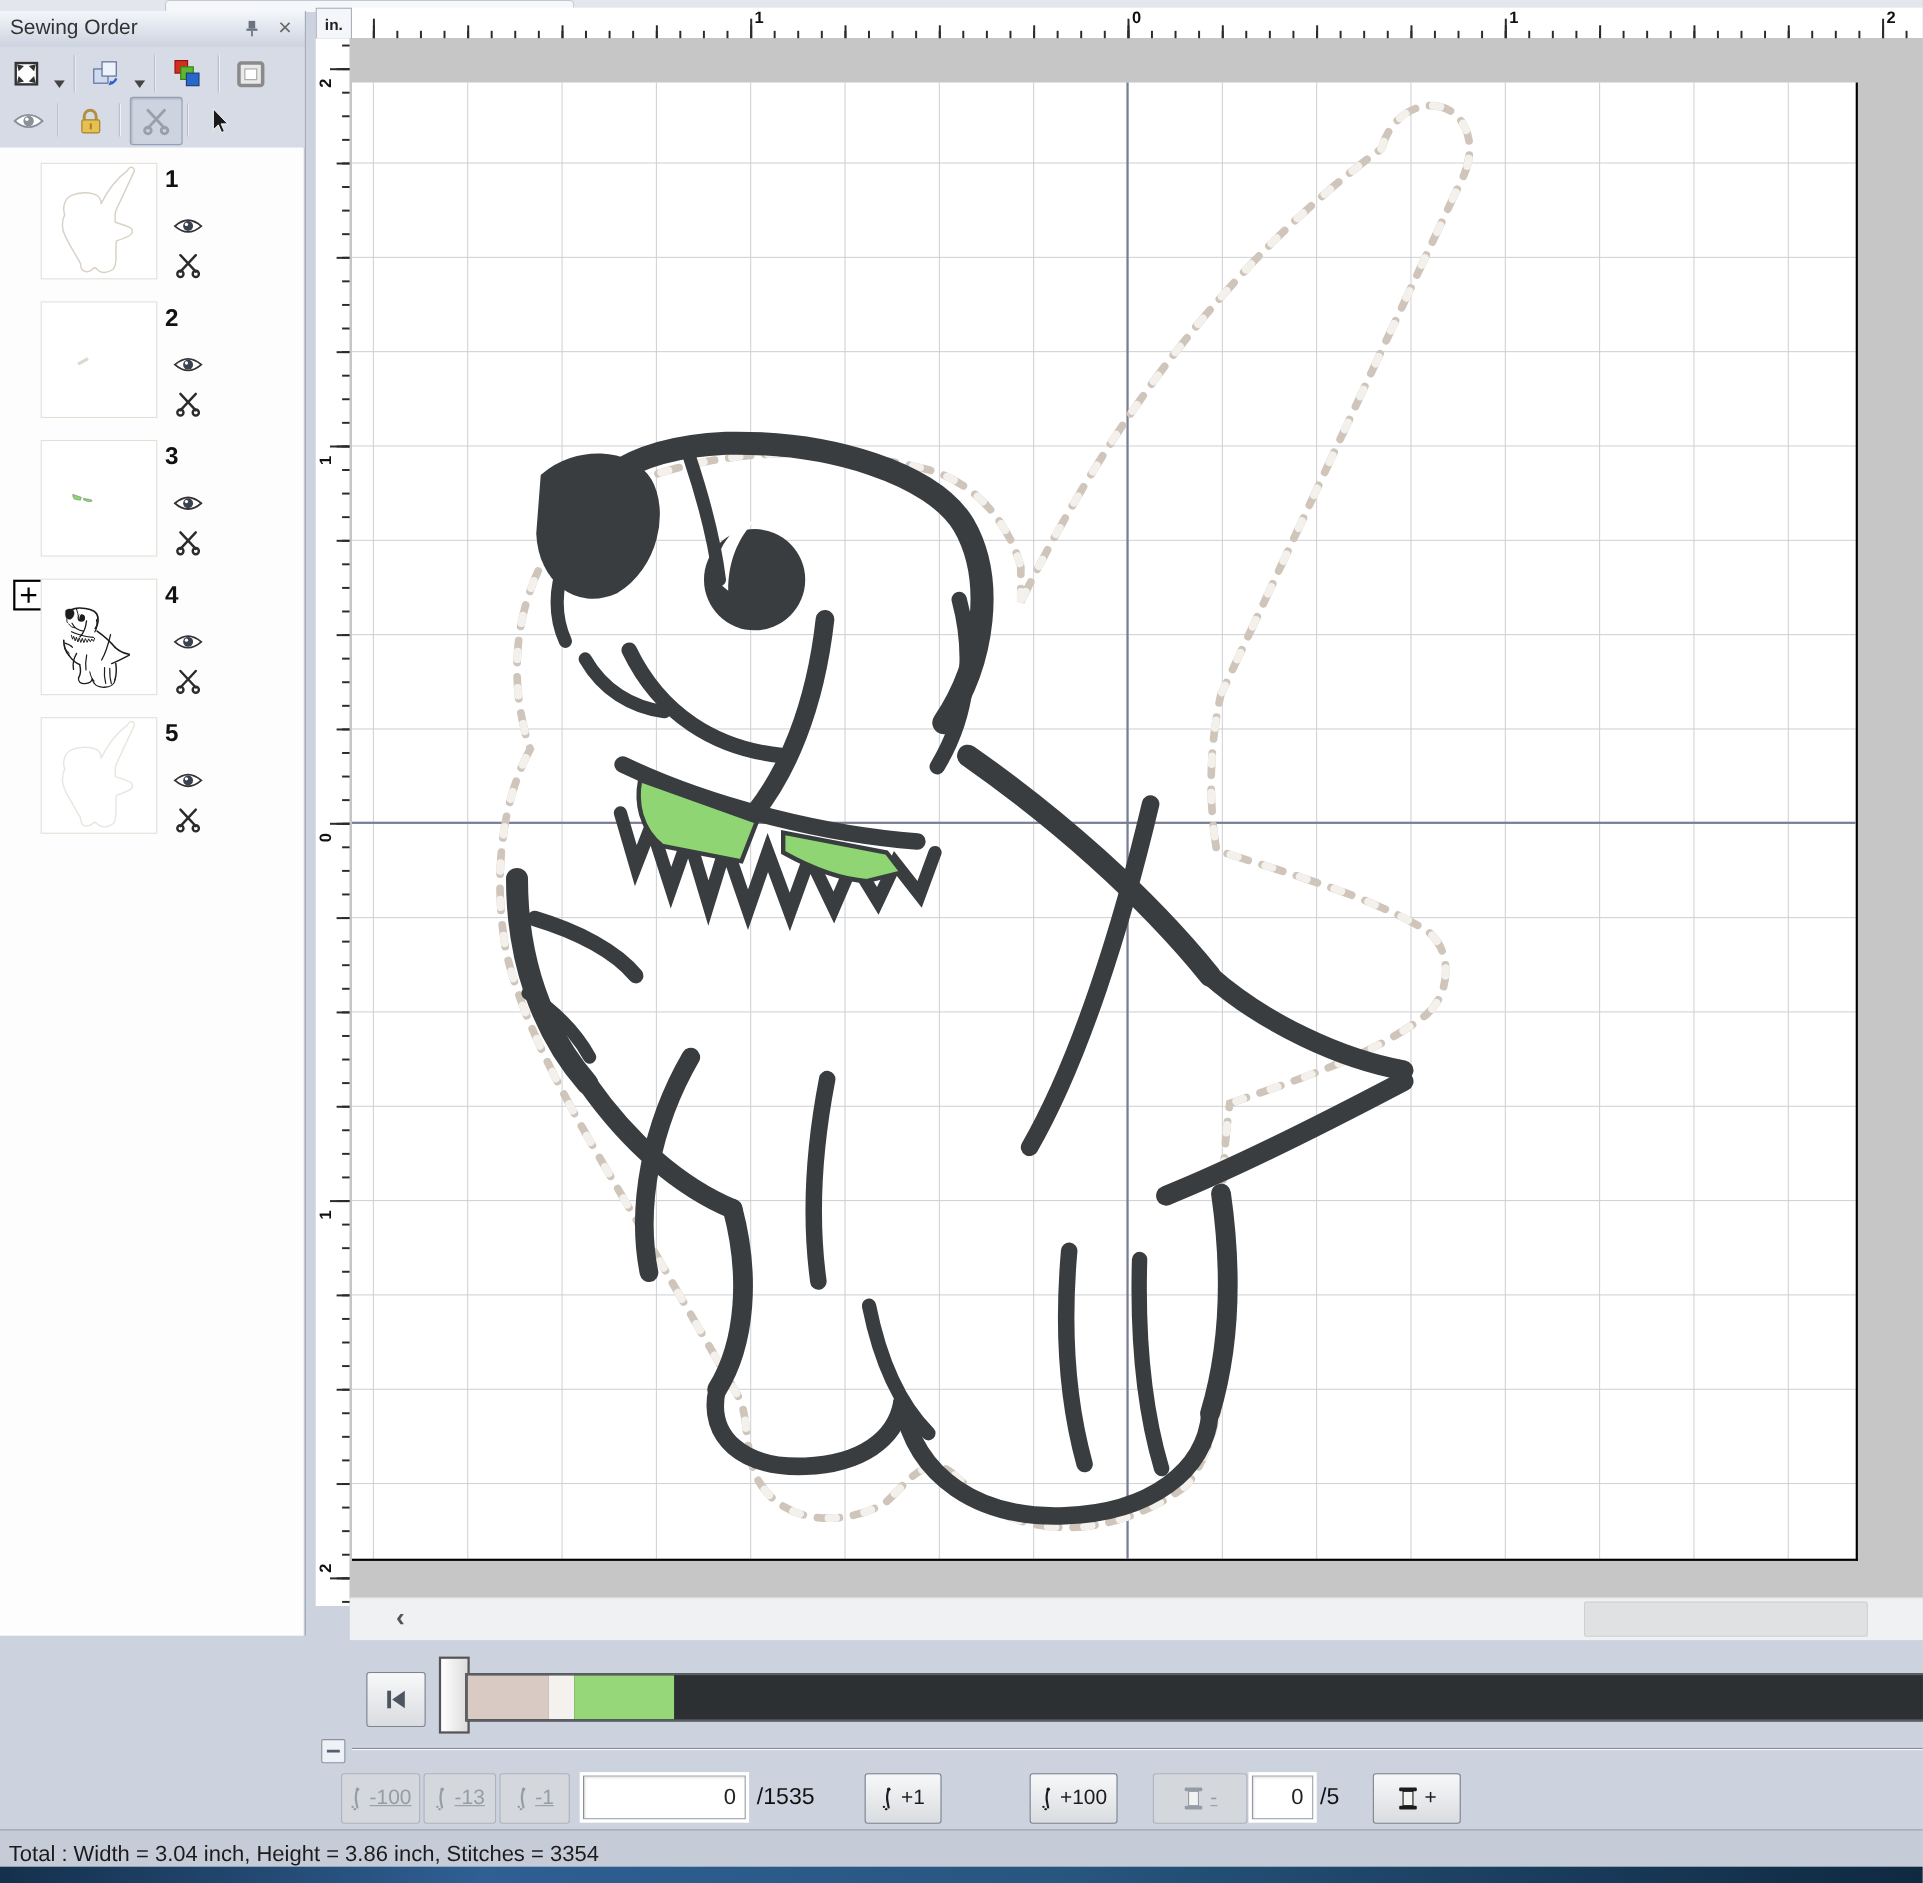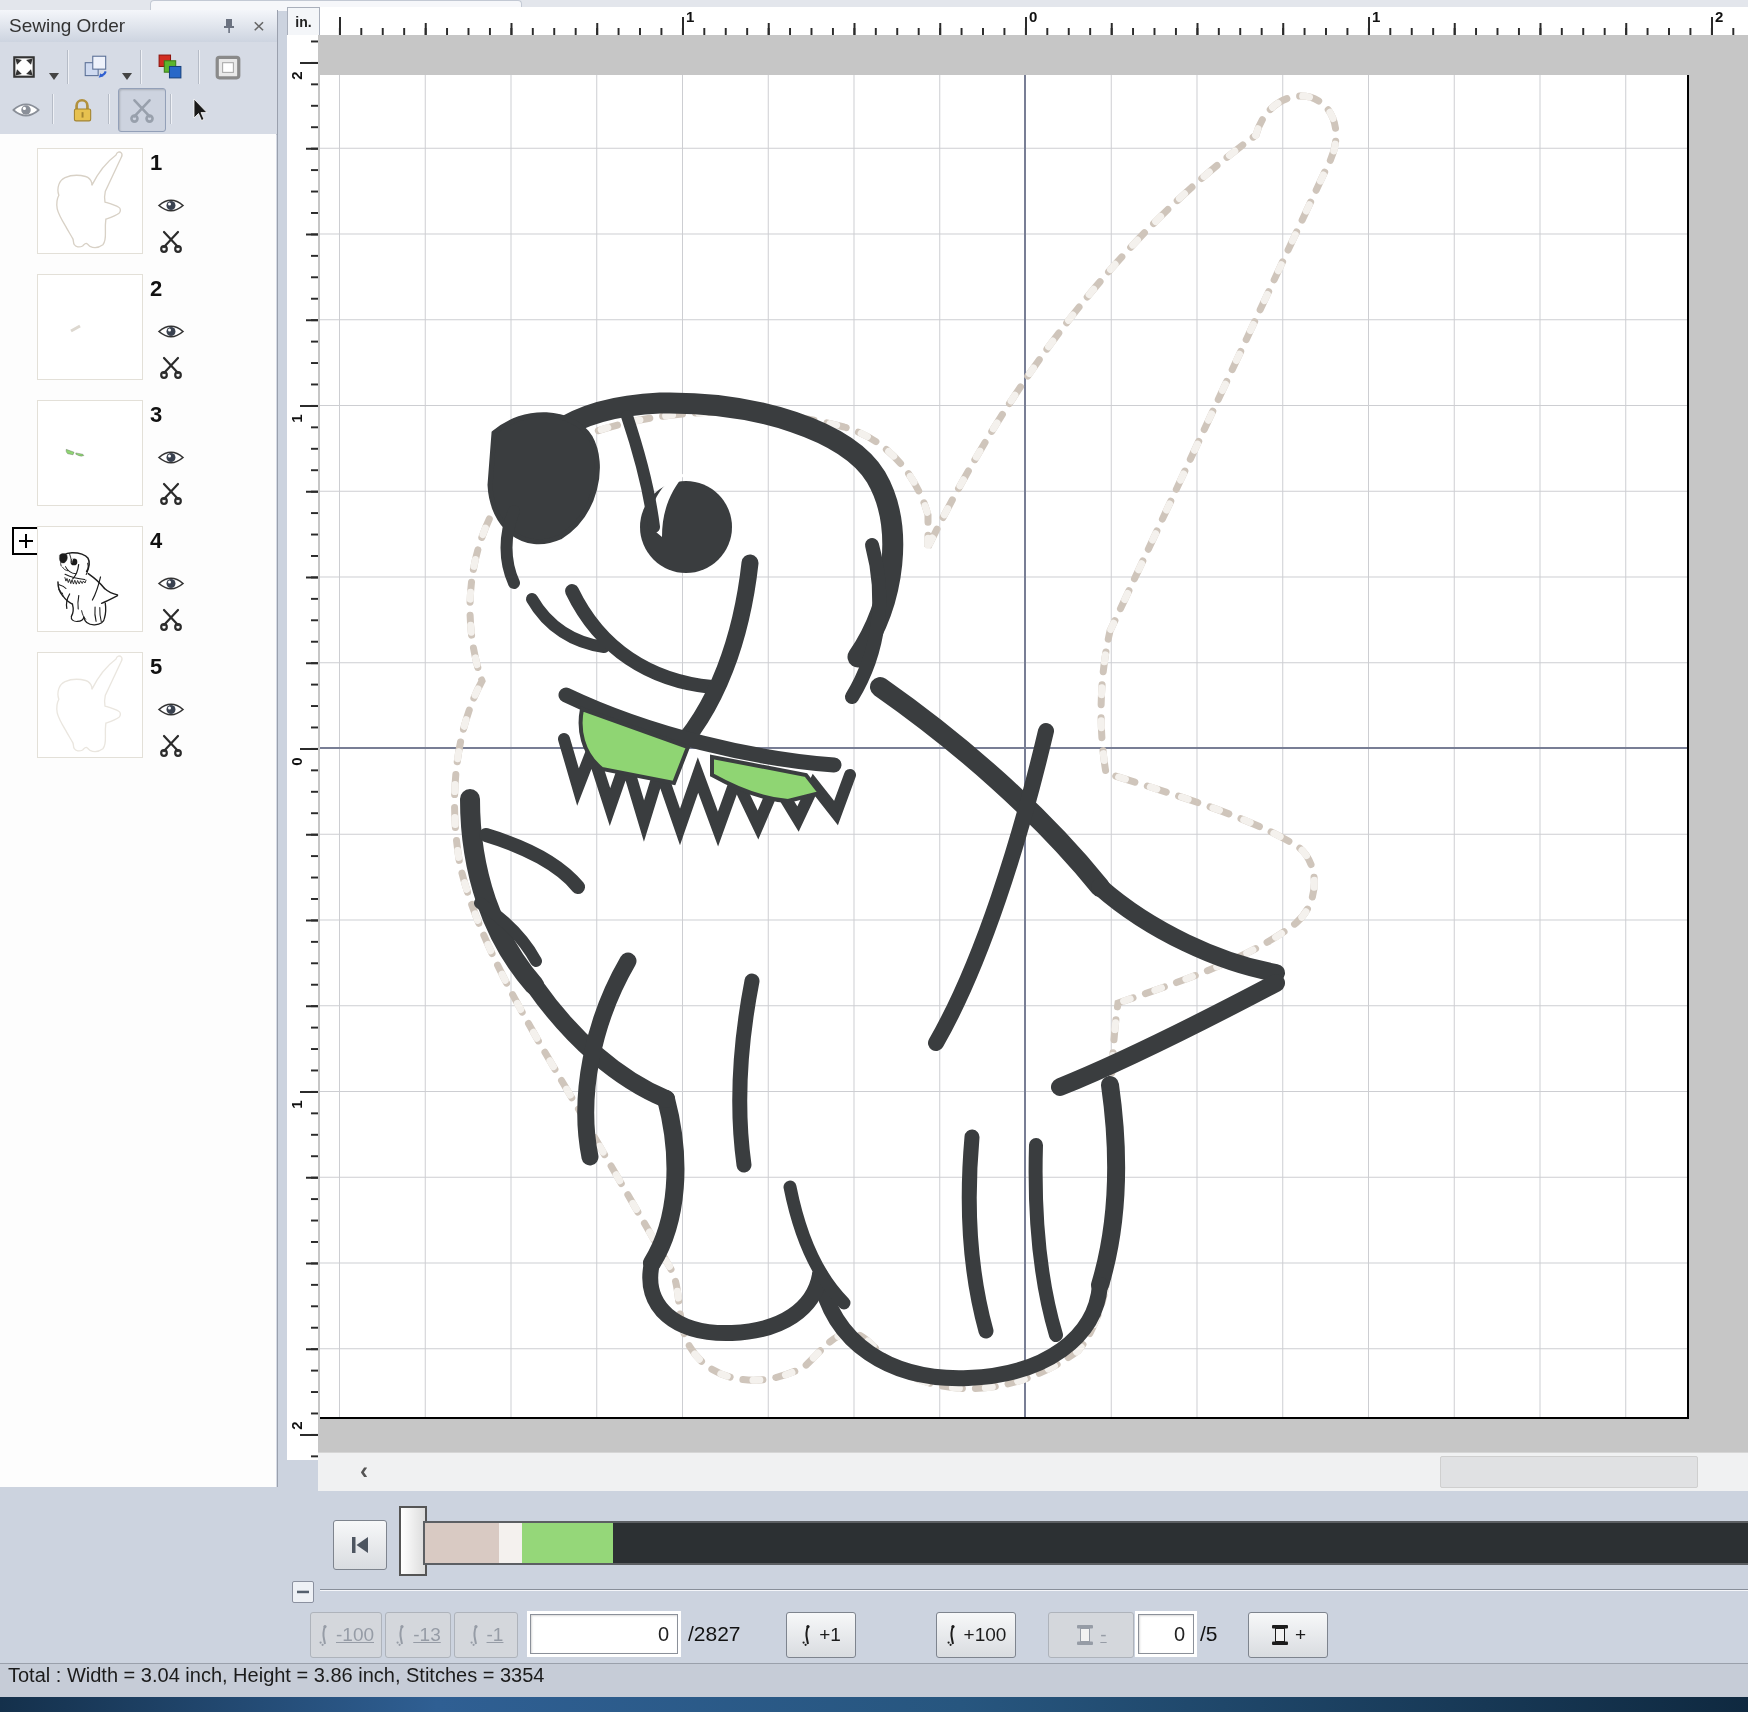--- a/index.html
+++ b/index.html
@@ -71,21 +71,21 @@
   .seg{height:100%;}
   .collapse{left:292px;top:1581px;width:20px;height:20px;border:1px solid #8b91a0;background:#eef1f6;border-radius:2px;
     display:flex;align-items:center;justify-content:center;}
   .rule{left:320px;top:1589px;width:1428px;height:0;border-top:1px solid #888e99;border-bottom:1px solid #f4f6fa;}
   .field{position:absolute;background:#fff;border:1px solid #8b9099;box-shadow:inset 1px 1px 2px rgba(0,0,0,.15);
     font-size:20px;color:#222;display:flex;align-items:center;justify-content:flex-end;padding-right:8px;box-sizing:border-box;
     outline:3px solid #fff;}
   .slashlab{position:absolute;font-size:21px;color:#111;}
   
   .statusbar{left:0;top:1663px;width:1748px;height:34px;background:#c6ccd7;border-top:1px solid #9aa0ab;
-    display:flex;align-items:flex-start;}
+    display:flex;align-items:flex-end;}
   .statusbar span{font-size:20px;color:#1b1b1b;padding-left:8px;}
   .taskstrip{left:0;top:1697px;width:1748px;height:15px;
     background:linear-gradient(90deg,#14304b,#2f5f93 25%,#27567f 55%,#0f2940);}
 </style>
 </head>
 <body>
 
 <svg width="0" height="0" style="position:absolute" aria-hidden="true">
   <defs>
     <path id="tagpath" fill="none" stroke-linecap="round" d="M608,472 C690,306 800,160 936,60 C946,22 986,10 1006,32 C1020,48 1018,72 1008,90 C930,256 852,424 790,556 C780,600 778,650 786,698 C842,716 920,738 972,768 C1000,782 1002,826 976,848 C930,884 856,908 798,928 C790,986 790,1048 792,1110 C794,1180 788,1240 758,1276 C700,1318 634,1324 584,1298 C562,1284 550,1262 534,1258 C514,1256 502,1276 484,1292 C438,1316 390,1306 370,1272 C356,1248 362,1218 352,1196 C320,1140 290,1090 262,1040 C210,952 158,868 140,790 C128,722 136,654 162,606 C146,560 146,506 162,462 C178,416 206,386 246,368 C330,330 440,330 524,352 C566,364 596,398 608,440 Z"></path>
@@ -424,21 +424,21 @@
 <div class="bevelbtn disabled" style="left:454px;top:1612px;width:62px;height:44px">
   <svg width="13" height="22" viewBox="0 0 13 22">
       <path d="M7 2 q-2.5 7 -1 13 l1 5" stroke="currentColor" stroke-width="2" fill="none"></path>
       <circle cx="7" cy="2.6" r="1.6" fill="currentColor"></circle>
       <circle cx="2.6" cy="18.6" r="1.1" fill="currentColor"></circle>
       <circle cx="4.6" cy="20.8" r="1.1" fill="currentColor"></circle>
     </svg>
   <span>-1</span>
 </div>
 <div class="field" style="left:530px;top:1614px;width:148px;height:40px">0</div>
-<span class="abs slashlab" style="left:688px;top:1622px">/2827</span>
+<span class="abs slashlab" style="left:688px;top:1622px">/1535</span>
 
 <div class="bevelbtn" style="left:786px;top:1612px;width:68px;height:44px">
   <svg width="13" height="22" viewBox="0 0 13 22">
       <path d="M7 2 q-2.5 7 -1 13 l1 5" stroke="currentColor" stroke-width="2" fill="none"></path>
       <circle cx="7" cy="2.6" r="1.6" fill="currentColor"></circle>
       <circle cx="2.6" cy="18.6" r="1.1" fill="currentColor"></circle>
       <circle cx="4.6" cy="20.8" r="1.1" fill="currentColor"></circle>
     </svg>
   <span>+1</span>
 </div>

